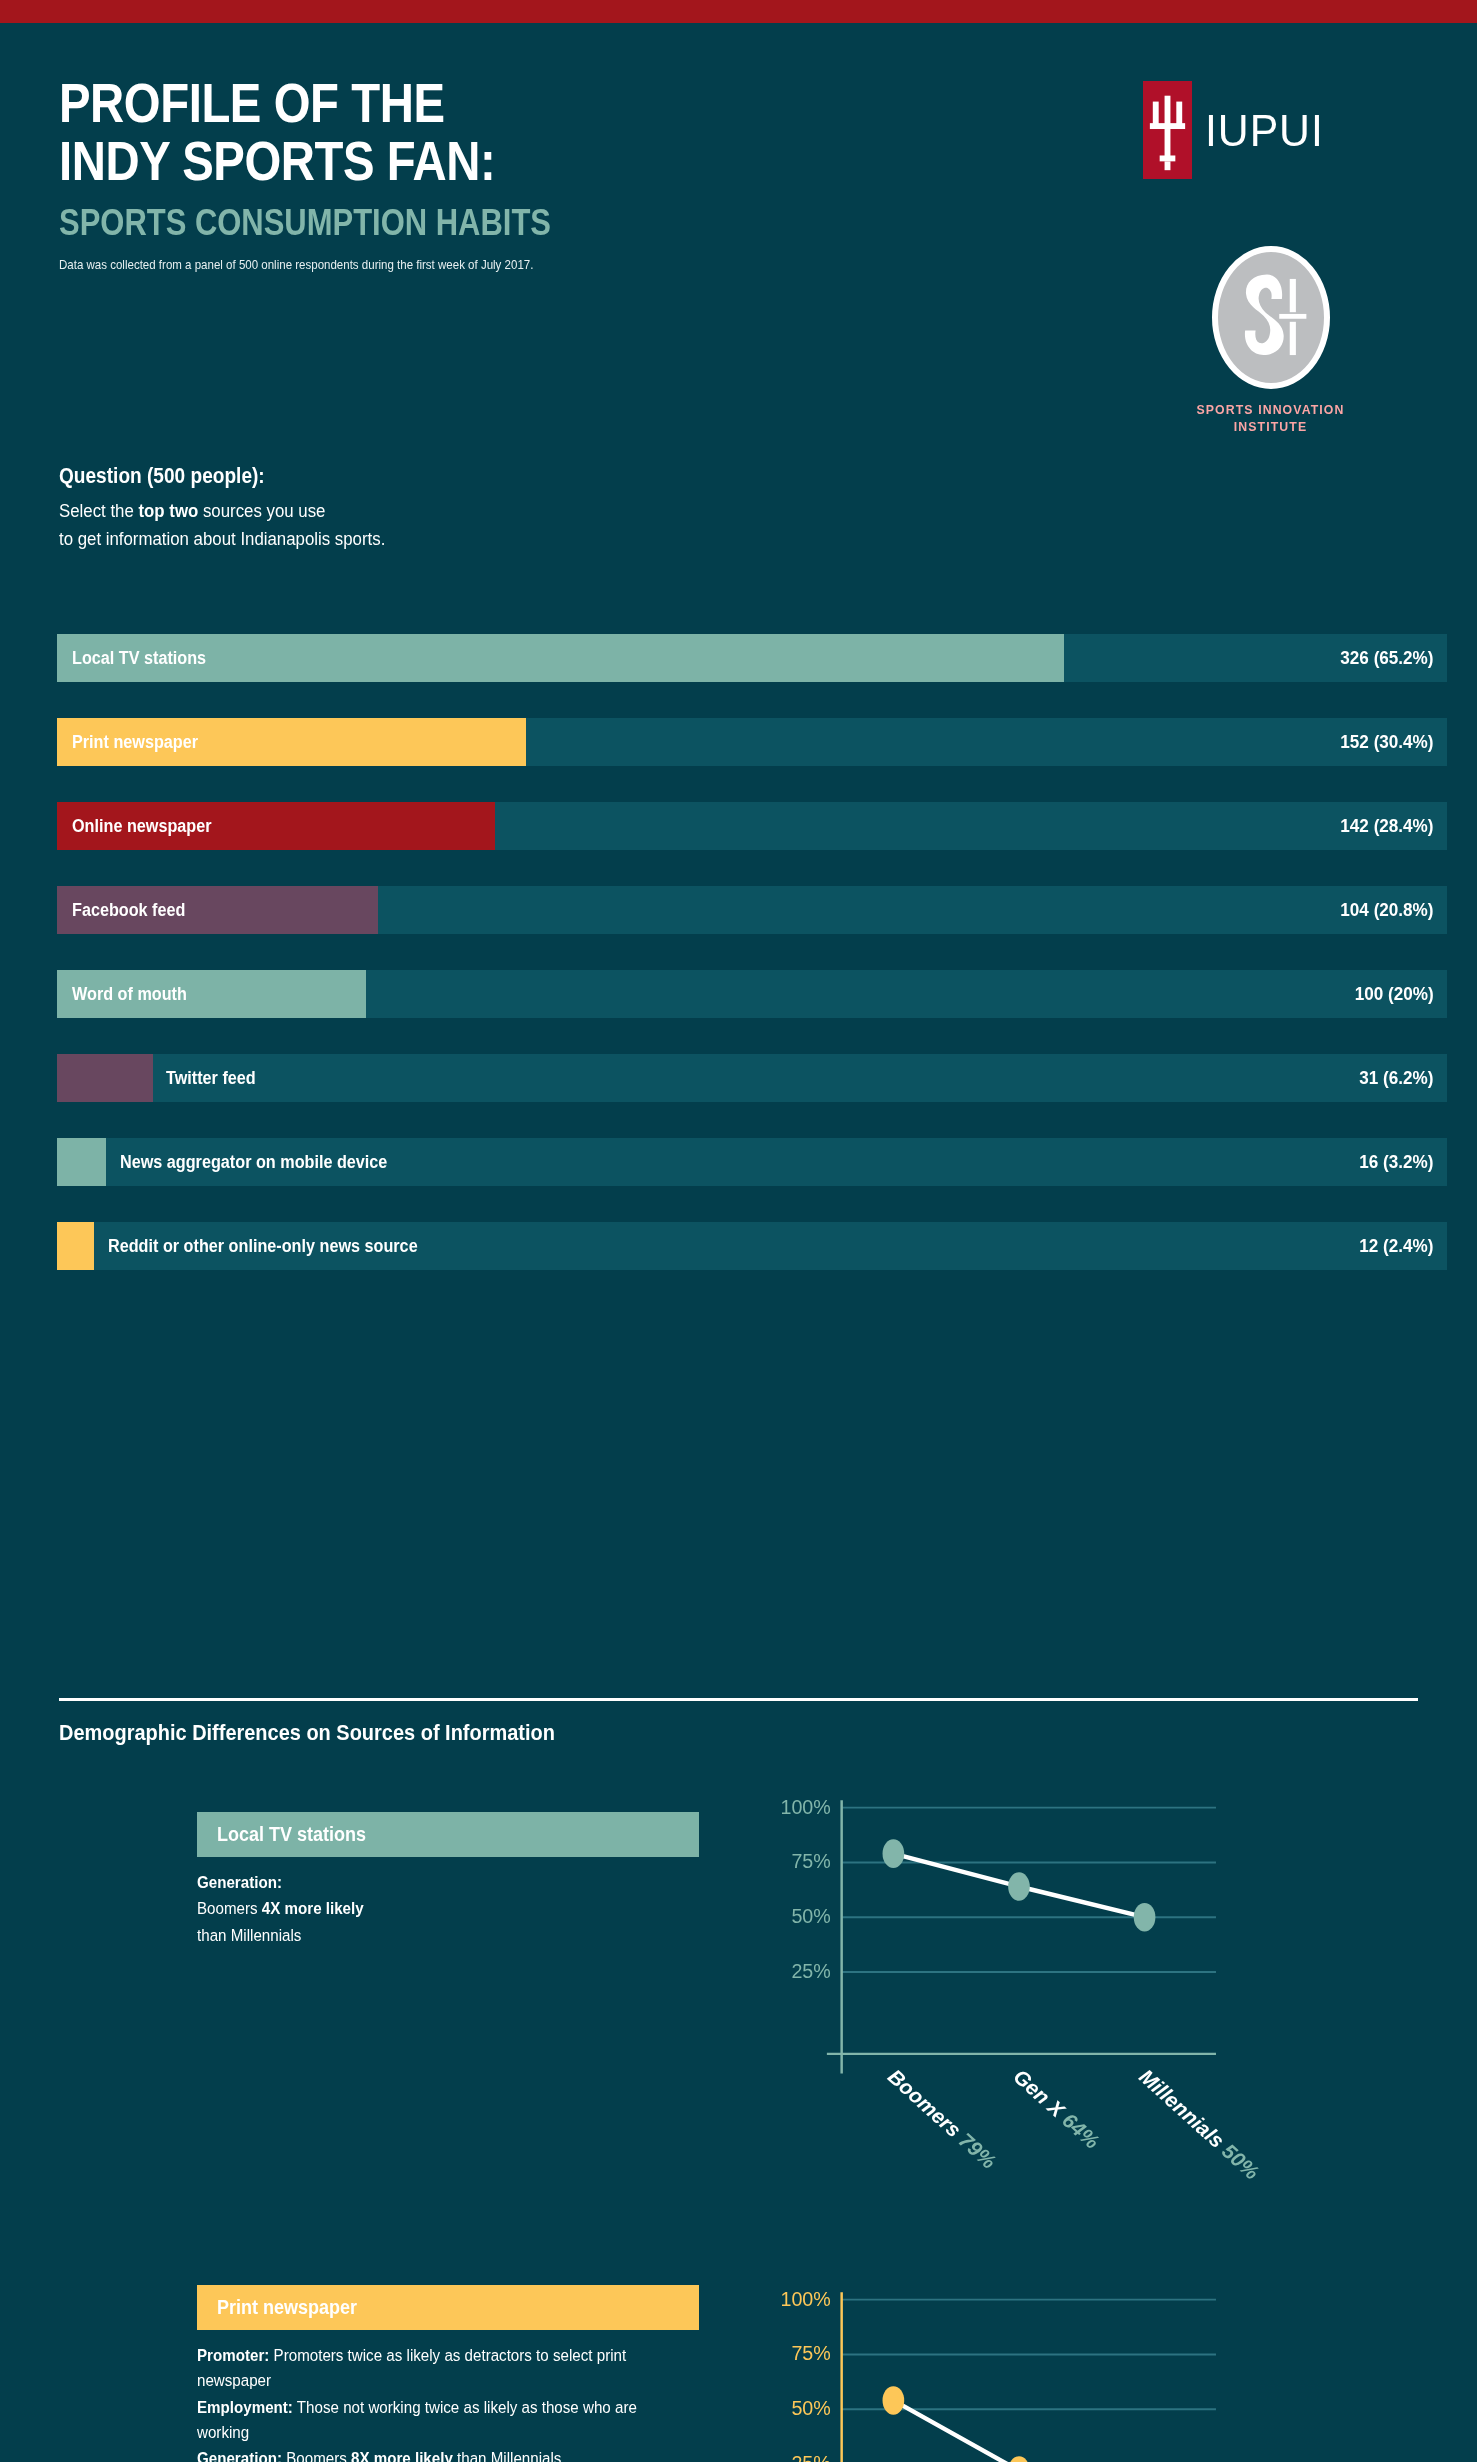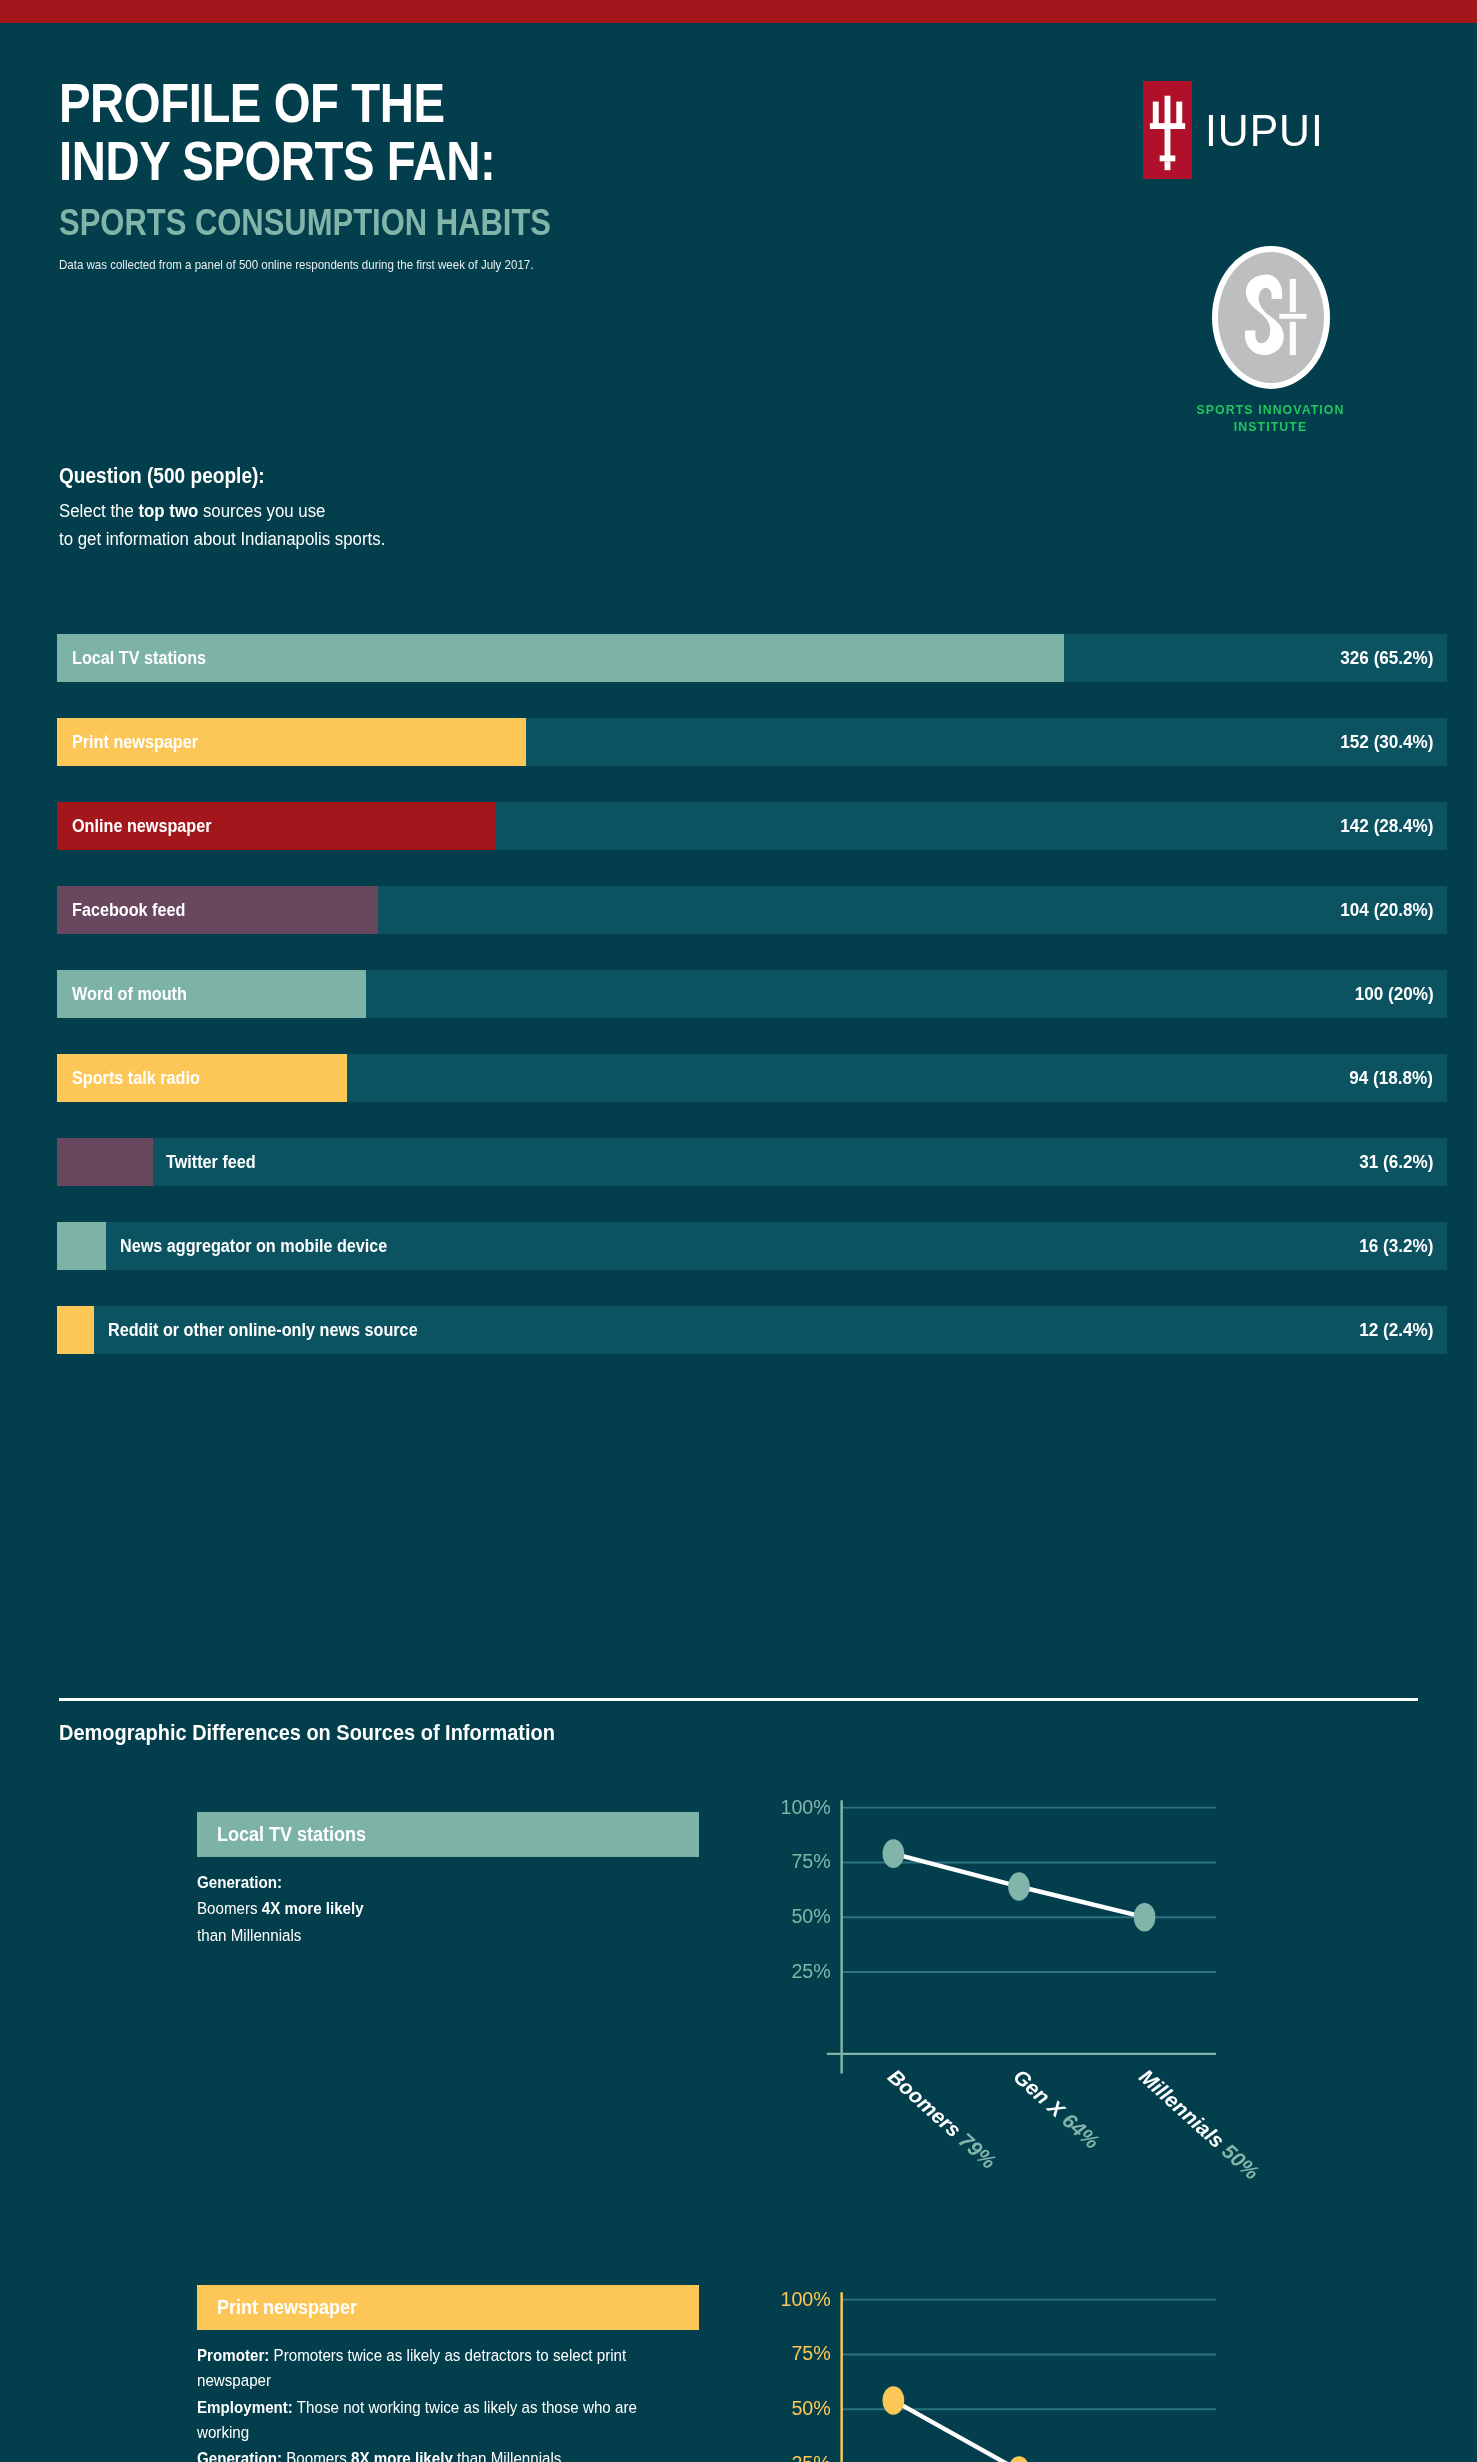--- a/index.html
+++ b/index.html
@@ -40,21 +40,21 @@
   .iu-block{width:49px;height:98px;background:#b01029;position:relative;}
   .iu-glyph{position:absolute;left:0;top:0;width:49px;height:98px;}
   .iupui-word{
     font-family:"Liberation Sans Narrow","Liberation Sans",sans-serif;
     font-weight:400;font-size:45px;letter-spacing:1px;color:#ffffff;line-height:1;
     transform:scaleX(.95);transform-origin:left center;
   }
   .sii-logo{position:absolute;left:1162px;top:246px;width:217px;text-align:center;}
   .sii-circle{width:118px;height:143px;margin:0 auto;border-radius:50%;
      background:#bcbec0;border:6.4px solid #ffffff;position:relative;box-sizing:border-box;}
-  .sii-text{margin-top:12.8px;font-size:12.3px;font-weight:700;letter-spacing:1.1px;line-height:1.4;color:#22c55e;}
+  .sii-text{margin-top:12.8px;font-size:12.3px;font-weight:700;letter-spacing:1.1px;line-height:1.4;color:#fca5a5;}
 
   
   .question{position:absolute;left:59px;top:463px;width:886px;}
   .q-label{font-family:"Liberation Sans Narrow","Liberation Sans",sans-serif;
     font-weight:700;font-size:21.7px;color:#fff;margin:0 0 7.9px 0;transform:scaleX(.88);transform-origin:left top;}
   .q-line{font-size:18.7px;line-height:1.5;color:#fff;margin:0;font-weight:400;
     transform:scaleX(.9);transform-origin:left top;}
   .q-line b{font-weight:700;}
 
   
@@ -174,26 +174,20 @@
         <div class="bar-track"></div>
         <div class="bar-fill" style="width: 321px; background: rgb(104, 71, 95);"></div>
         <div class="bar-label" style="left: 14.8px;">Facebook feed</div>
         <div class="bar-value">104 (20.8%)</div>
       </div>
       <div class="bar-row">
         <div class="bar-track"></div>
         <div class="bar-fill" style="width: 309px; background: rgb(125, 179, 167);"></div>
         <div class="bar-label" style="left: 14.8px;">Word of mouth</div>
         <div class="bar-value">100 (20%)</div>
-      </div>
-      <div class="bar-row">
-        <div class="bar-track"></div>
-        <div class="bar-fill" style="width: 290px; background: rgb(253, 199, 88);"></div>
-        <div class="bar-label" style="left: 14.8px;">Sports talk radio</div>
-        <div class="bar-value">94 (18.8%)</div>
       </div>
       <div class="bar-row">
         <div class="bar-track"></div>
         <div class="bar-fill" style="width: 96px; background: rgb(104, 71, 95);"></div>
         <div class="bar-label" style="left: 109px;">Twitter feed</div>
         <div class="bar-value">31 (6.2%)</div>
       </div>
       <div class="bar-row">
         <div class="bar-track"></div>
         <div class="bar-fill" style="width: 49px; background: rgb(125, 179, 167);"></div>

